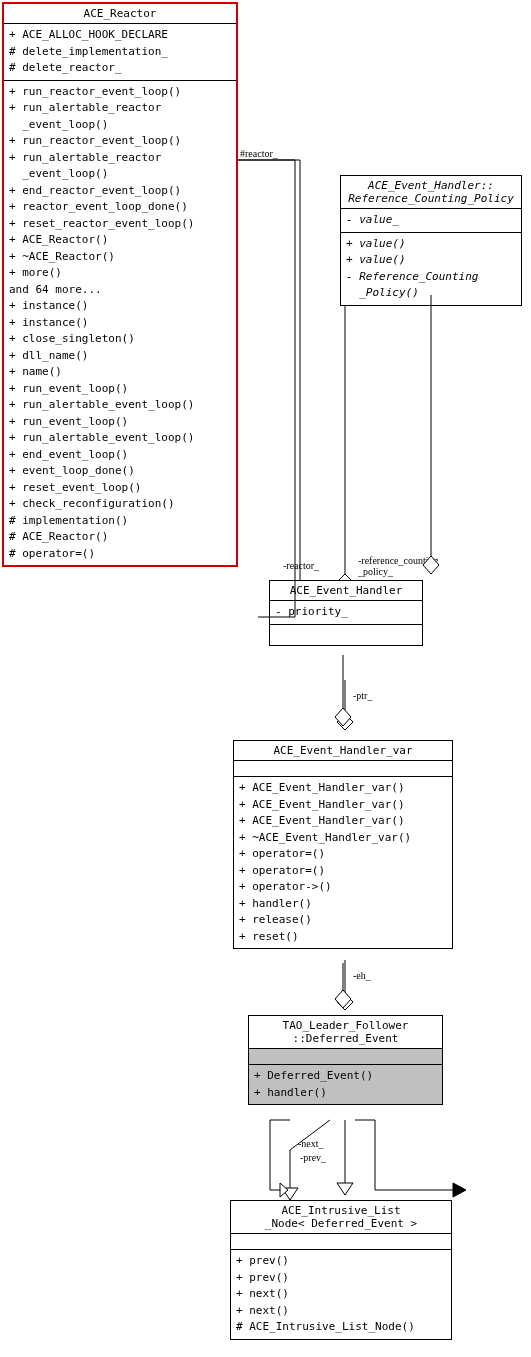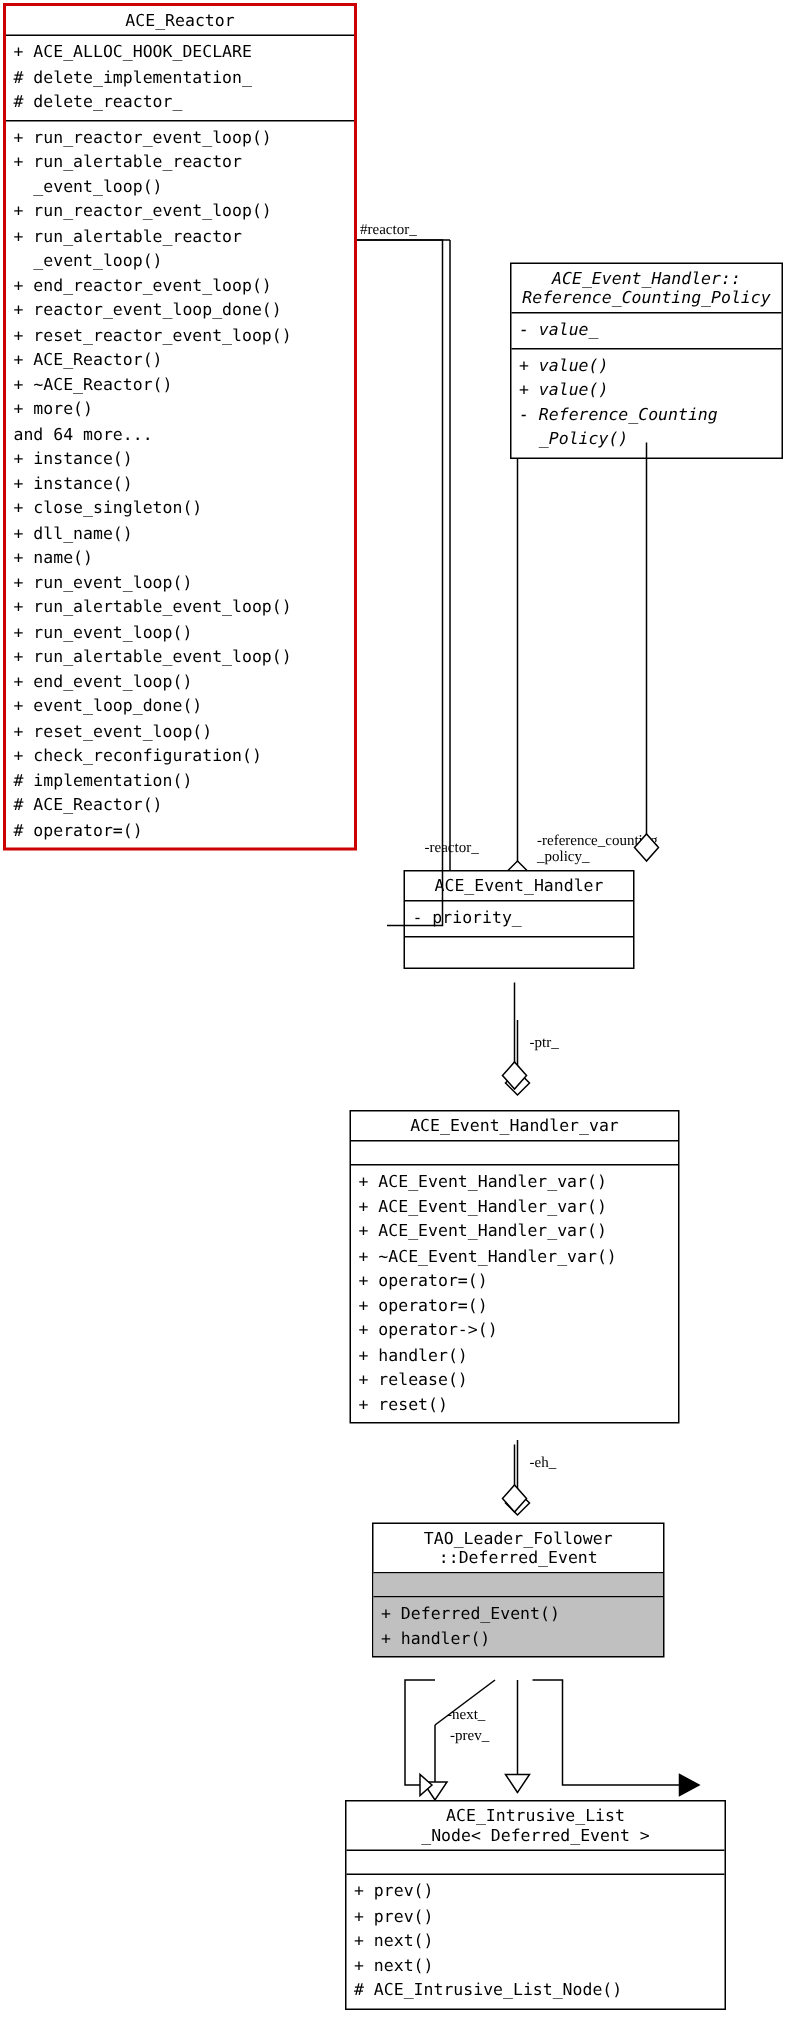--- a/index.html
+++ b/index.html
@@ -206,21 +206,21 @@
     <path d="M343,963 L343,1008" fill="none" stroke="#000" stroke-width="1"></path>
     <polygon points="343,1008 335,999 343,990 351,999" fill="white" stroke="#000" stroke-width="1"></polygon>
 
     <path d="M290,1120 L270,1120 L270,1190 L288,1190" fill="none" stroke="#000" stroke-width="1"></path>
     <polygon points="288,1190 280,1183 280,1197" fill="white" stroke="#000" stroke-width="1"></polygon>
 
     <path d="M355,1120 L375,1120 L375,1190 L460,1190" fill="none" stroke="#000" stroke-width="1"></path>
     <polygon points="453,1183 453,1197 466,1190" fill="#000" stroke="#000" stroke-width="1"></polygon>
   </svg>
 
-  <div class="uml-box" style="left:230px; top:1200px; width:254px;">
+  <div class="uml-box" style="left:230px; top:1200px; width:222px;">
     <div class="uml-box-header">ACE_Intrusive_List<br>_Node&lt; Deferred_Event &gt;</div>
     <div class="uml-box-section" style="min-height:16px;">
     </div>
     <div class="uml-box-section">
       <div>+ prev()</div>
       <div>+ prev()</div>
       <div>+ next()</div>
       <div>+ next()</div>
       <div># ACE_Intrusive_List_Node()</div>
     </div>

